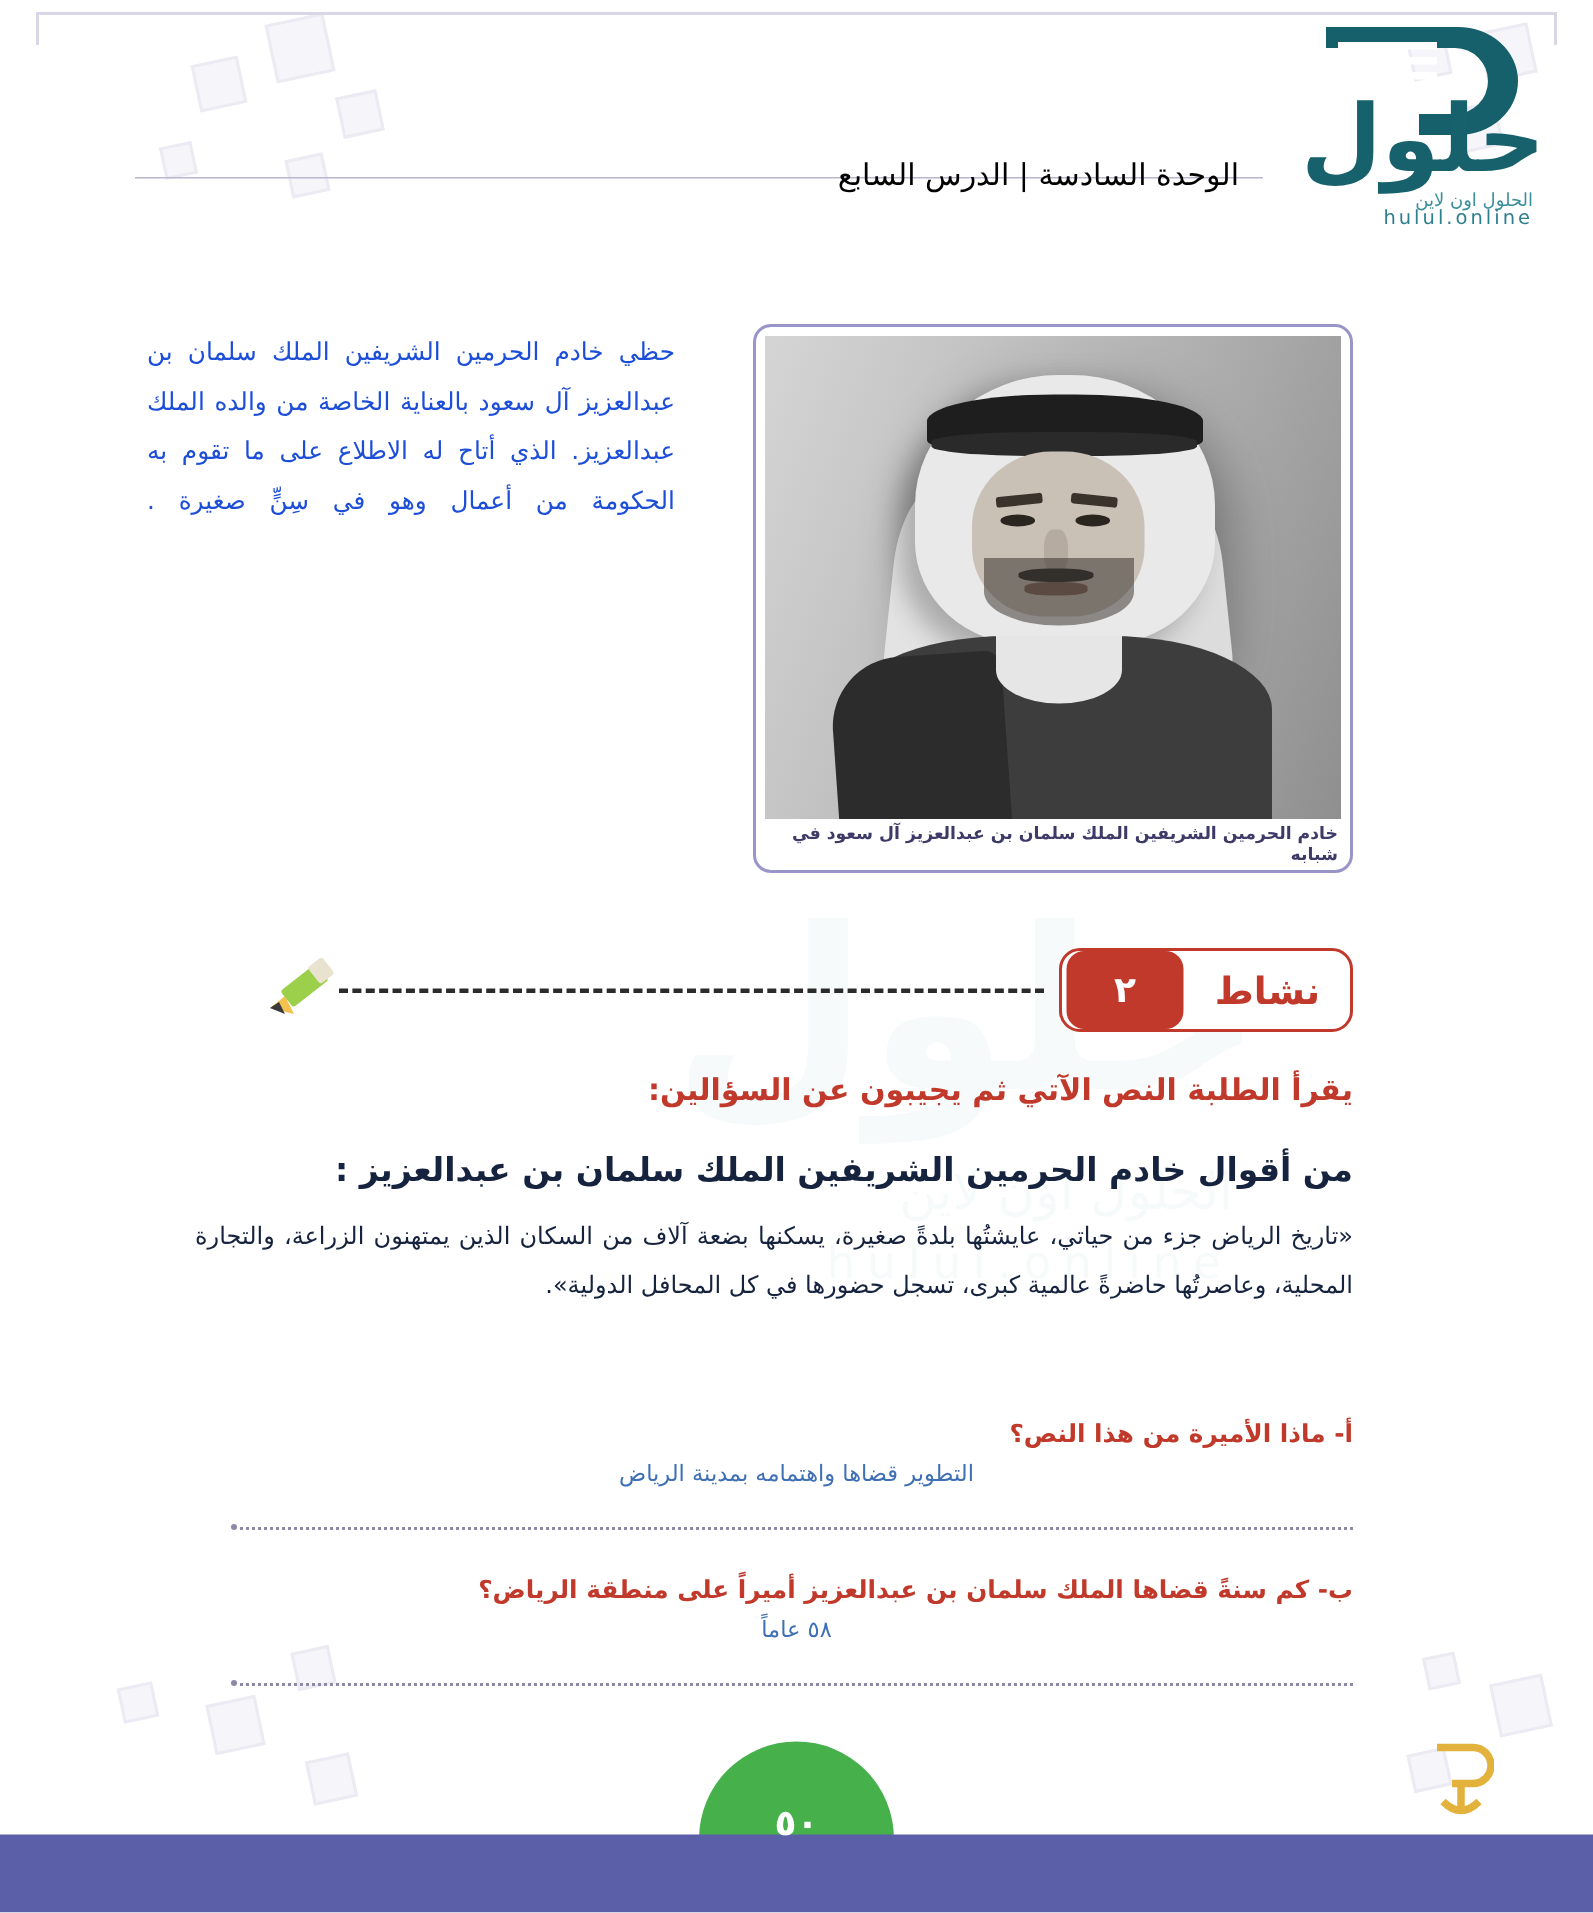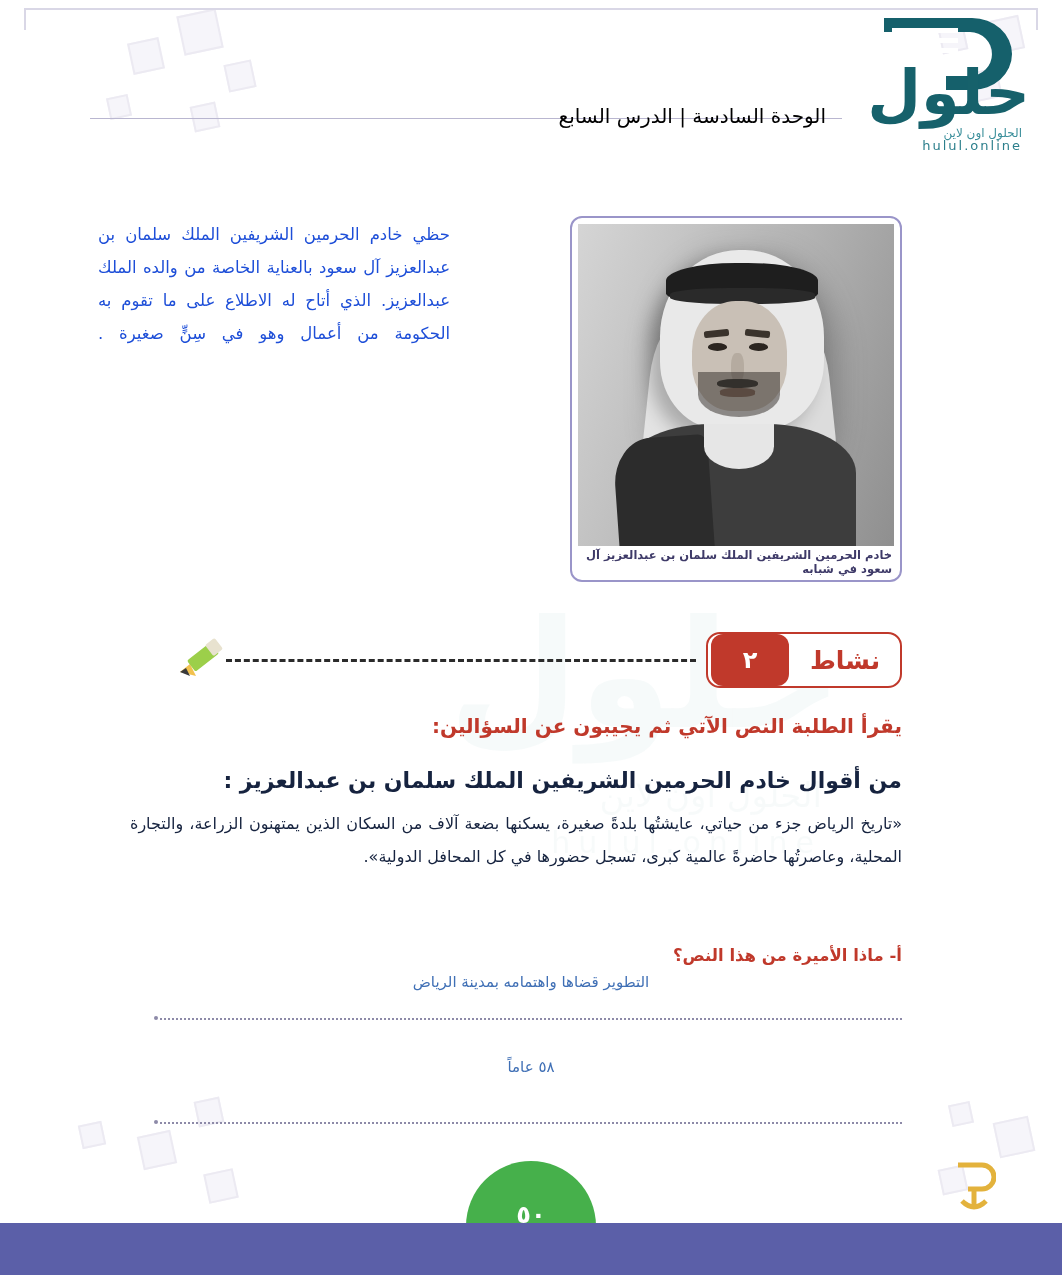--- a/index.html
+++ b/index.html
@@ -59,21 +59,21 @@
   .header-text {
     position:absolute; top:104px; right:236px; z-index:3;
     color:#000000; font-size:20px; white-space:nowrap;
   }
 
   
   .content { position:absolute; inset:0; z-index:4; }
 
   .photo-card {
     position:absolute; top:216px; right:160px;
-    width:332px; height:366px;
+    width:400px; height:366px;
     border:2px solid #9a95c9; border-radius:12px;
     background:#fff; overflow:hidden;
   }
   .photo-inner {
     position:absolute; top:6px; right:6px; left:6px; bottom:34px;
     background:linear-gradient(160deg,#cfcfcf 0%,#9d9d9d 40%,#6d6d6d 100%);
     overflow:hidden;
   }
   
   .pt-bg { position:absolute; inset:0; background:#b9b9b9; }
@@ -298,20 +298,21 @@
   <div class="quote">«تاريخ الرياض جزء من حياتي، عايشتُها بلدةً صغيرة، يسكنها بضعة آلاف من السكان الذين يمتهنون الزراعة، والتجارة المحلية، وعاصرتُها حاضرةً عالمية كبرى، تسجل حضورها في كل المحافل الدولية».</div>
 
   <div class="qa" style="top:946px;">
     <div class="q">أ- ماذا الأميرة من هذا النص؟</div>
     <div class="ans">التطوير قضاها واهتمامه بمدينة الرياض</div>
     <div class="dots" style="top:72px;"></div>
     <div class="dot-end" style="top:70px; left:-6px;"></div>
   </div>
 
   <div class="qa" style="top:1050px;">
+    <div class="q">ب- كم سنةً قضاها الملك سلمان بن عبدالعزيز أميراً على منطقة الرياض؟</div>
     <div class="ans">٥٨ عاماً</div>
     <div class="dots" style="top:72px;"></div>
     <div class="dot-end" style="top:70px; left:-6px;"></div>
   </div>
 </div>
 
 <svg class="footer-logo" viewBox="0 0 44 56">
   <path d="M6 4 H30 a12 12 0 0 1 0 24 H16" stroke="#e3b23c" stroke-width="5" fill="none"></path>
   <path d="M22 26 v22" stroke="#e3b23c" stroke-width="5" fill="none"></path>
   <path d="M10 40 q12 12 24 0" stroke="#e3b23c" stroke-width="5" fill="none"></path>

